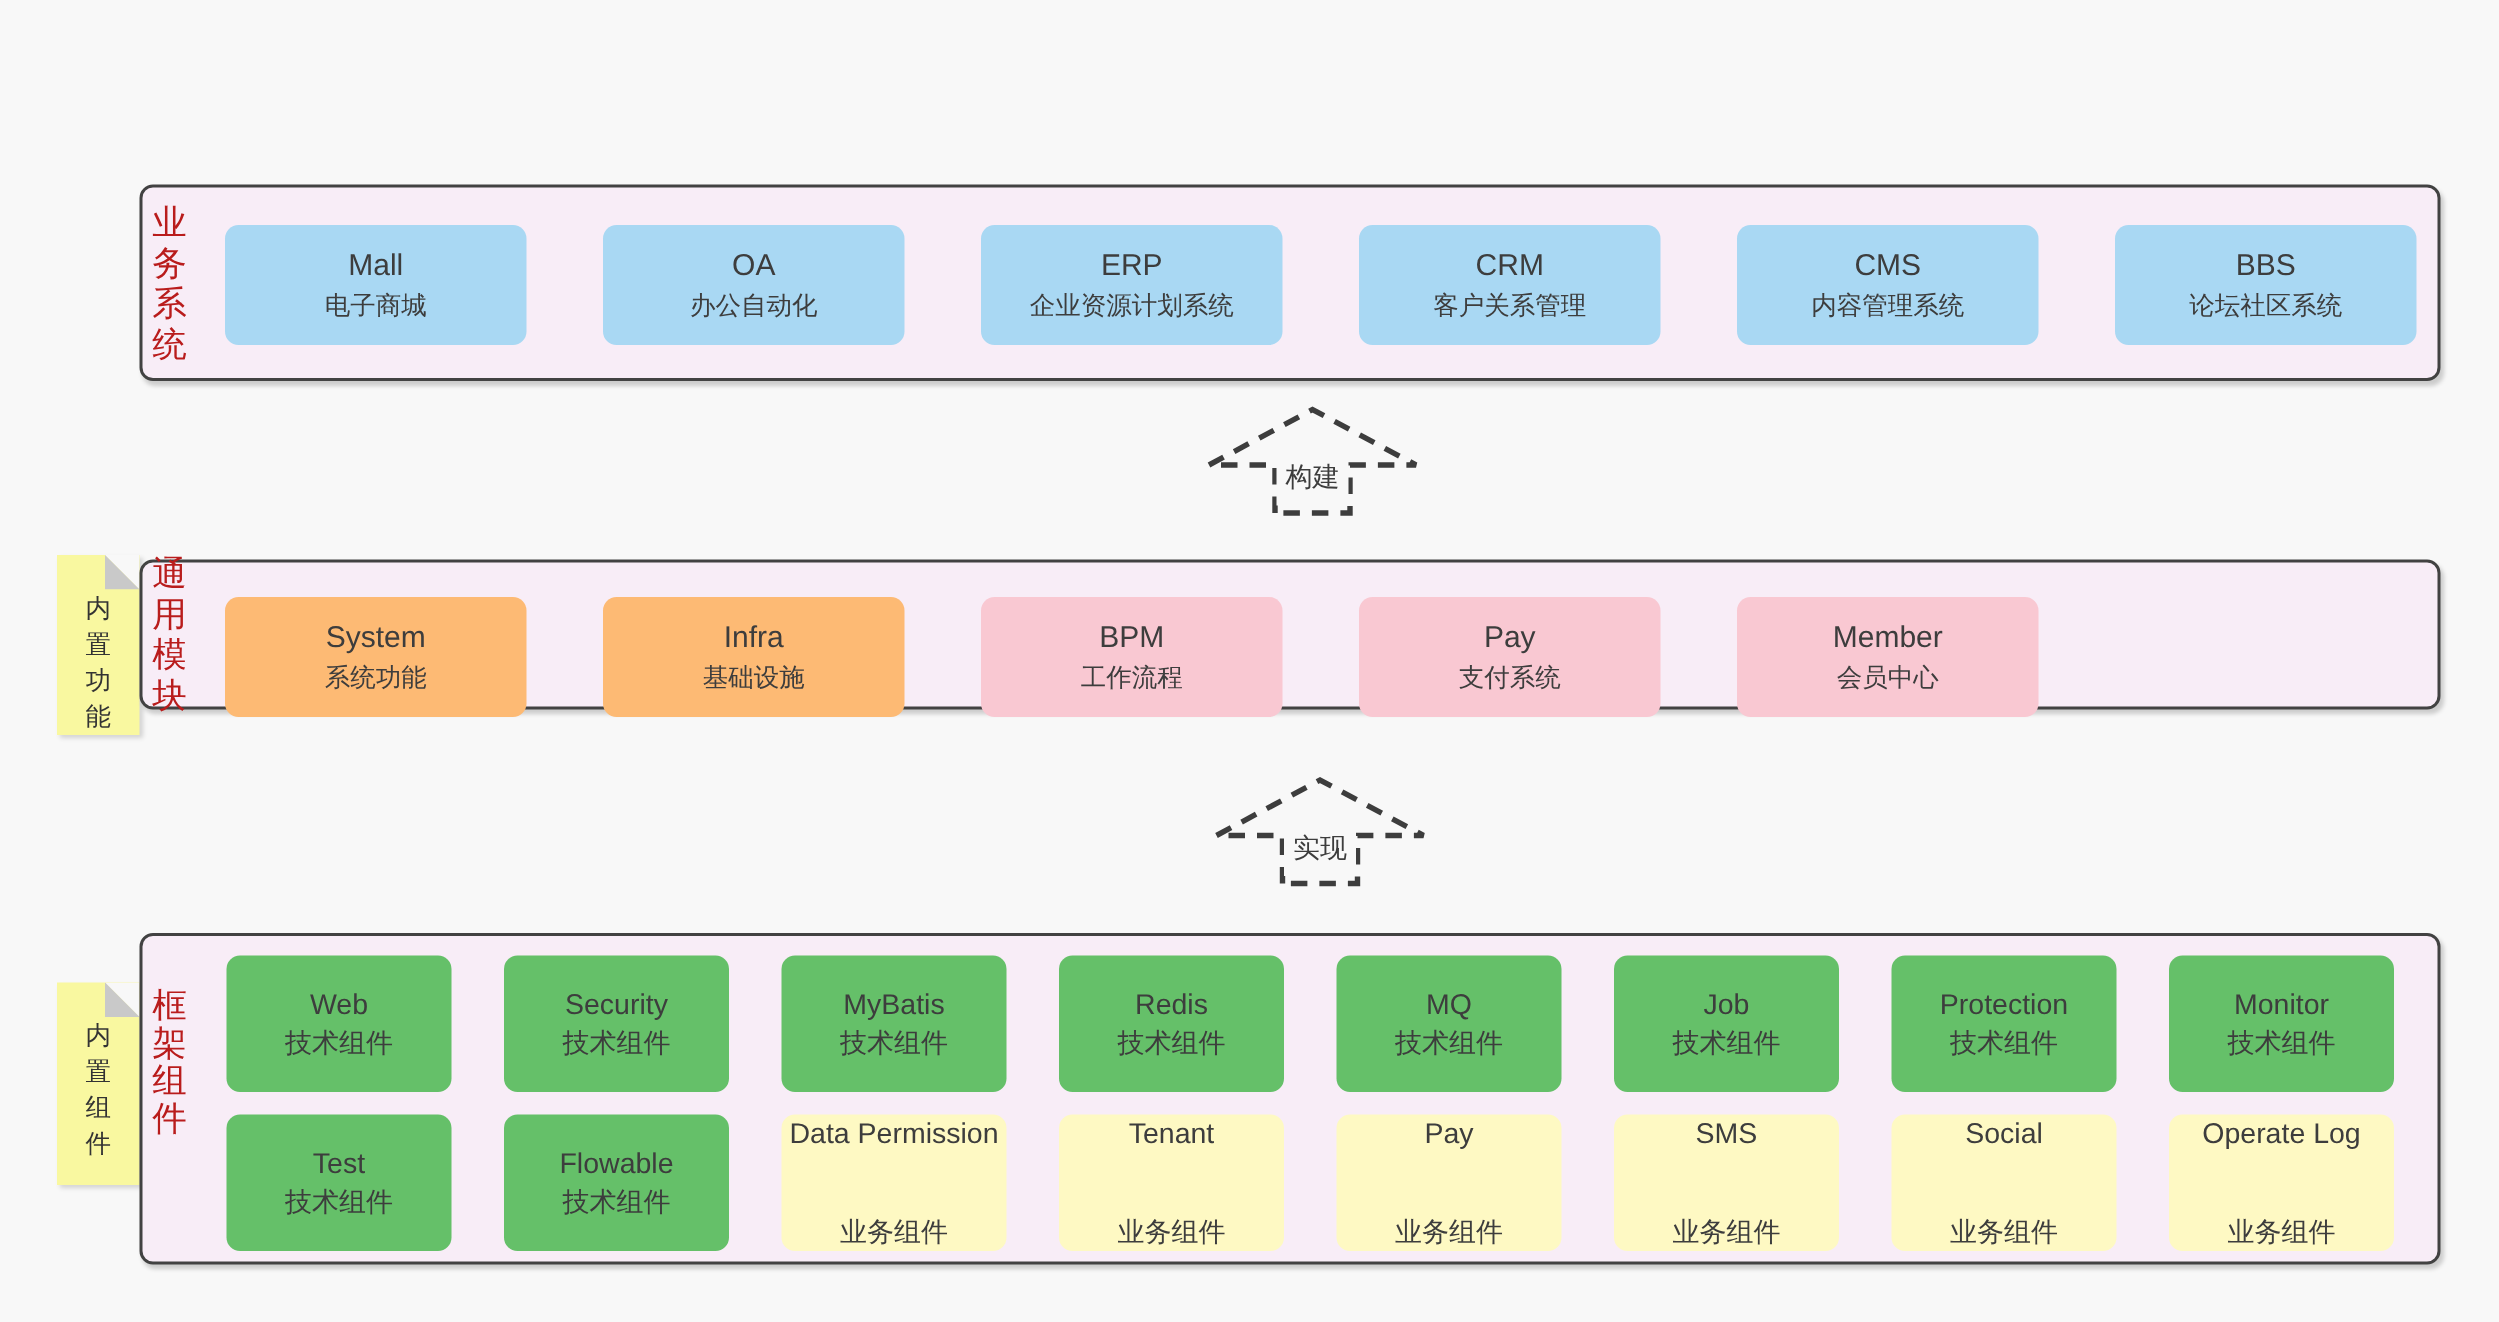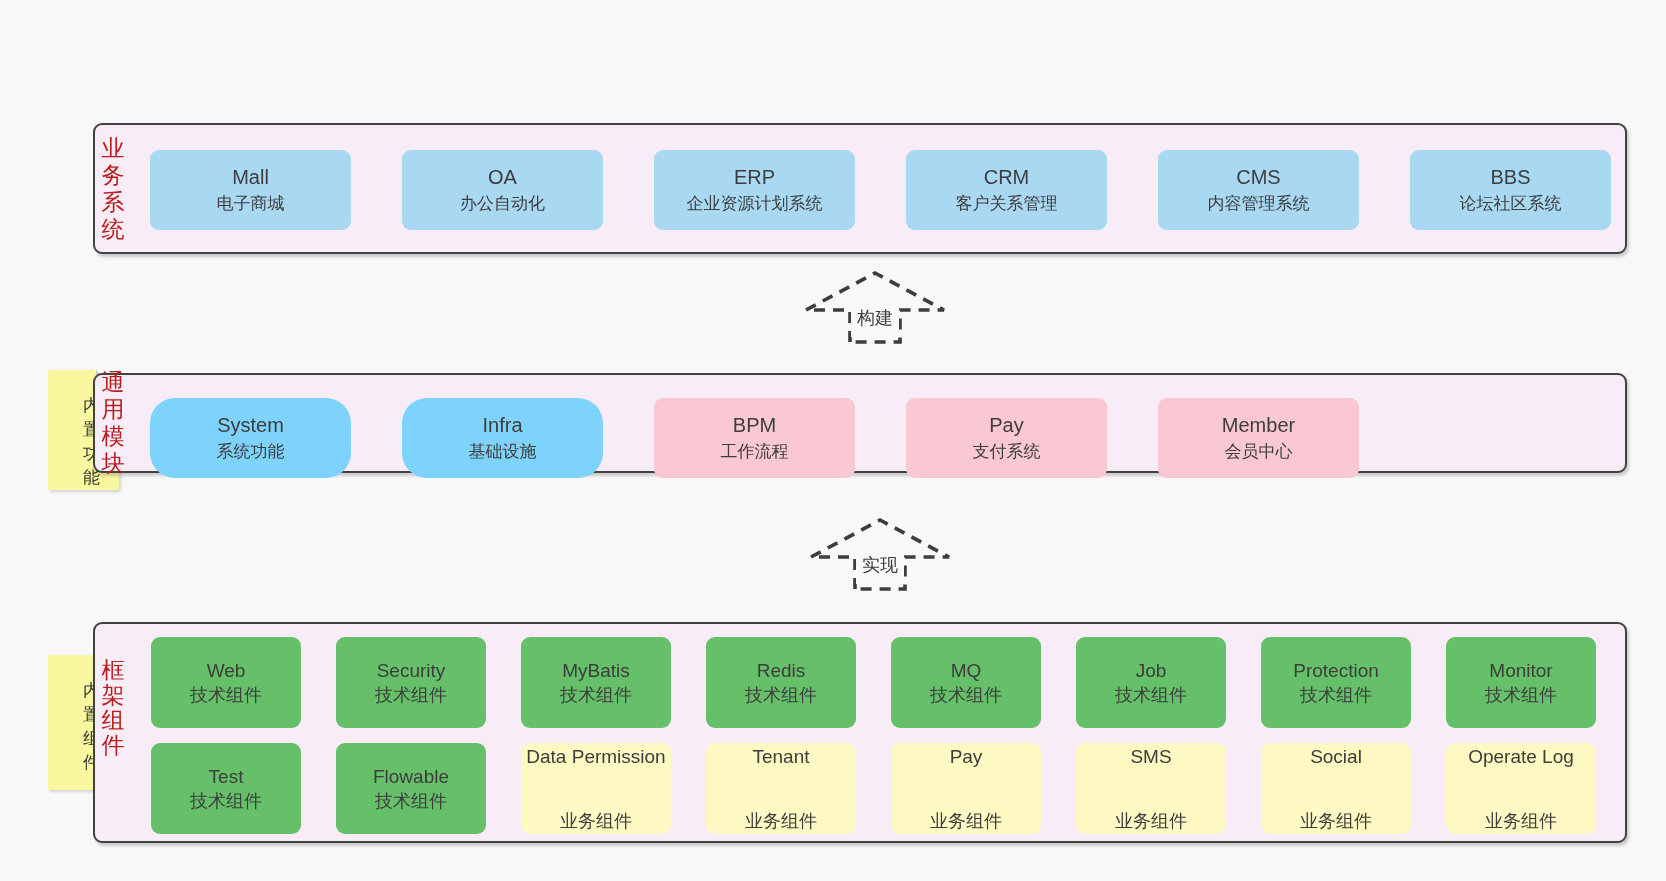--- a/index.html
+++ b/index.html
@@ -36,30 +36,29 @@
     display:flex; flex-direction:column; justify-content:center; align-items:center;
     text-align:center;
   }
   #layer-components .box { width:150px; height:91px; }
   .box .t { font-size:20px; line-height:27px; }
   .box .s { font-size:17px; line-height:26px; }
   #layer-components .box .t { font-size:19px; line-height:24px; }
   #layer-components .box .s { font-size:18px; line-height:24px; }
 
   .blue       { background:#a9d8f3; }
-  .red        { background:#7dd3fc;border-radius:25px; }
+  .red        { background:#fdba74; }
   .pink       { background:#f9c8d2; }
   .green      { background:#65c069; }
   .lightgreen { background:#fef9c3;gap:40px; }
 
   
   .sticky {
-    position:absolute; left:48px; width:55px; background:#f9f8a0;
+    position:absolute; left:38px; width:55px; background:#f9f8a0;
     box-shadow:2px 2px 3px rgba(0,0,0,0.15);
-    padding-left:16px;
   }
   #sticky-modules    { top:370px; height:120px; }
   #sticky-components { top:655px; height:135px; }
   .sticky .fold { position:absolute; top:0; right:0; display:block; }
   .sticky-text {
     width:1em; margin:24px auto 0; font-size:17px; line-height:24px;
     word-break:break-all; text-align:center; color:#333;
   }
   
   .arrow { position:absolute; overflow:visible; }

